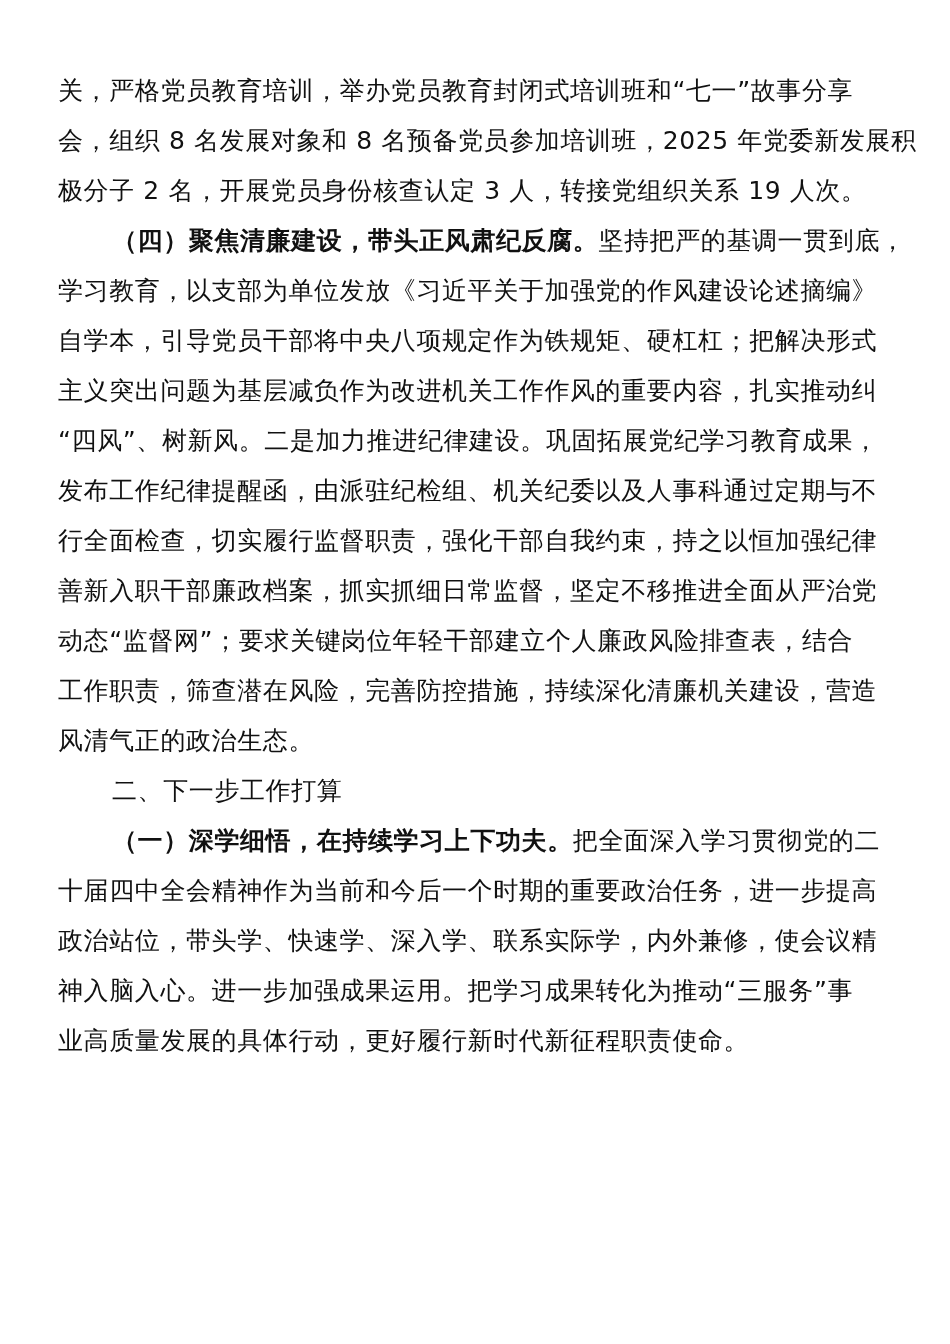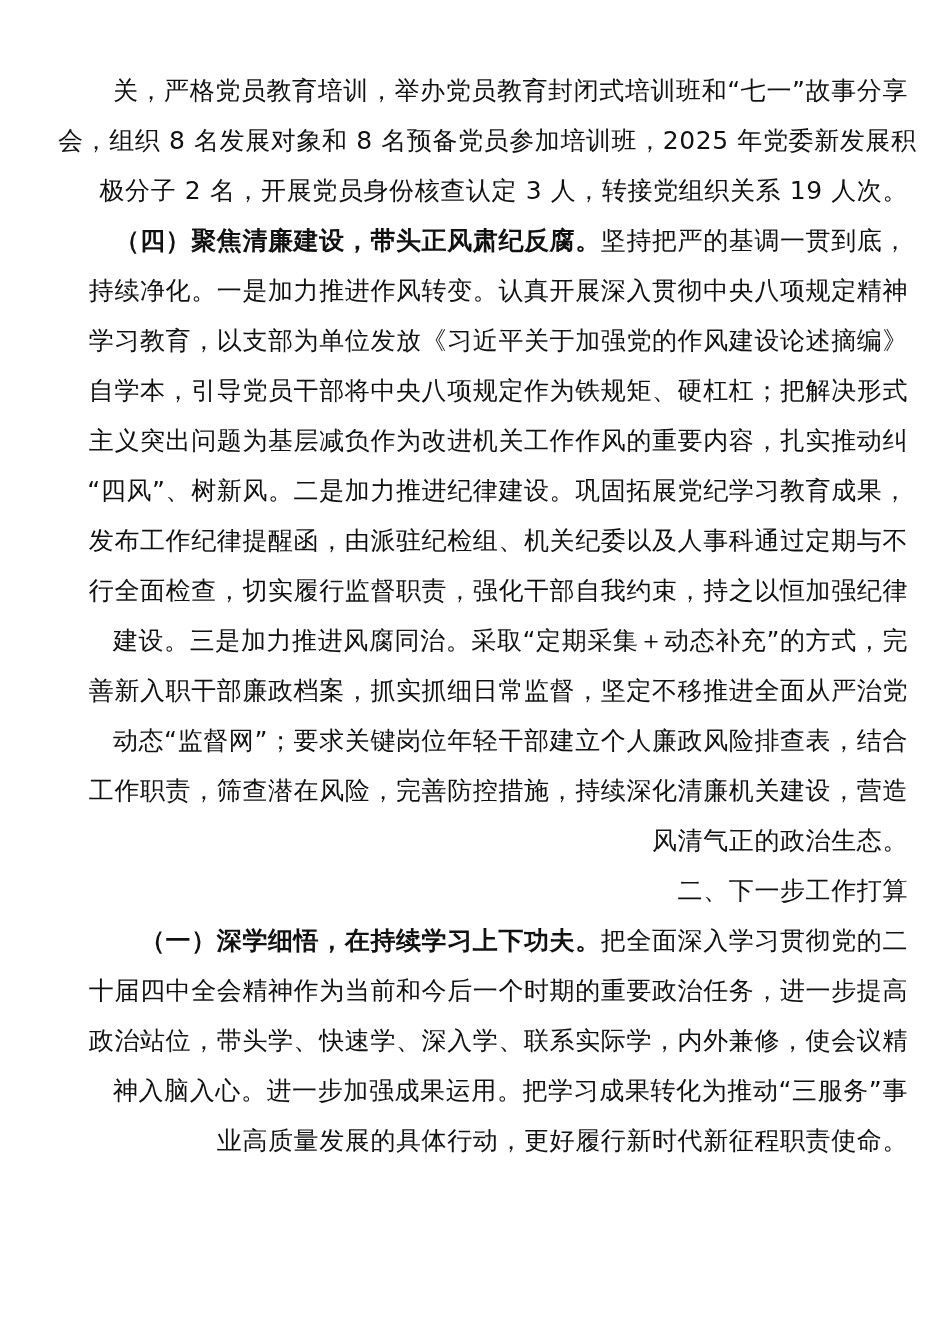--- a/index.html
+++ b/index.html
@@ -20,21 +20,20 @@
       left: 58px;
       top: 66px;
       width: 850px;
     }
     .line {
       height: 50px;
       line-height: 50px;
       font-size: 25px;
       white-space: nowrap;
       letter-spacing: 0.6px;
-      text-align: right;
     }
     .indent {
       padding-left: 54px;
     }
     .indent-heading {
       padding-left: 54px;
     }
     .bold {
       font-weight: bold;
     }
@@ -43,28 +42,26 @@
 <body>
 
 <div class="page">
   <div class="line">关，严格党员教育培训，举办党员教育封闭式培训班和“七一”故事分享</div>
   <div class="line">会，组织 8 名发展对象和 8 名预备党员参加培训班，2025 年党委新发展积</div>
   <div class="line">极分子 2 名，开展党员身份核查认定 3 人，转接党组织关系 19 人次。</div>
 
   <div class="line indent-heading">
     <span class="bold">（四）聚焦清廉建设，带头正风肃纪反腐。</span><span>坚持把严的基调一贯到底，</span>
   </div>
-  <div class="line">持续净化。一是加力推进作风转变。认真开展深入贯彻中央八项规定精神</div>
   <div class="line">学习教育，以支部为单位发放《习近平关于加强党的作风建设论述摘编》</div>
   <div class="line">自学本，引导党员干部将中央八项规定作为铁规矩、硬杠杠；把解决形式</div>
   <div class="line">主义突出问题为基层减负作为改进机关工作作风的重要内容，扎实推动纠</div>
   <div class="line">“四风”、树新风。二是加力推进纪律建设。巩固拓展党纪学习教育成果，</div>
   <div class="line">发布工作纪律提醒函，由派驻纪检组、机关纪委以及人事科通过定期与不</div>
   <div class="line">行全面检查，切实履行监督职责，强化干部自我约束，持之以恒加强纪律</div>
-  <div class="line">建设。三是加力推进风腐同治。采取“定期采集＋动态补充”的方式，完</div>
   <div class="line">善新入职干部廉政档案，抓实抓细日常监督，坚定不移推进全面从严治党</div>
   <div class="line">动态“监督网”；要求关键岗位年轻干部建立个人廉政风险排查表，结合</div>
   <div class="line">工作职责，筛查潜在风险，完善防控措施，持续深化清廉机关建设，营造</div>
   <div class="line">风清气正的政治生态。</div>
 
   <div class="line indent">二、下一步工作打算</div>
 
   <div class="line indent-heading">
     <span class="bold">（一）深学细悟，在持续学习上下功夫。</span><span>把全面深入学习贯彻党的二</span>
   </div>

